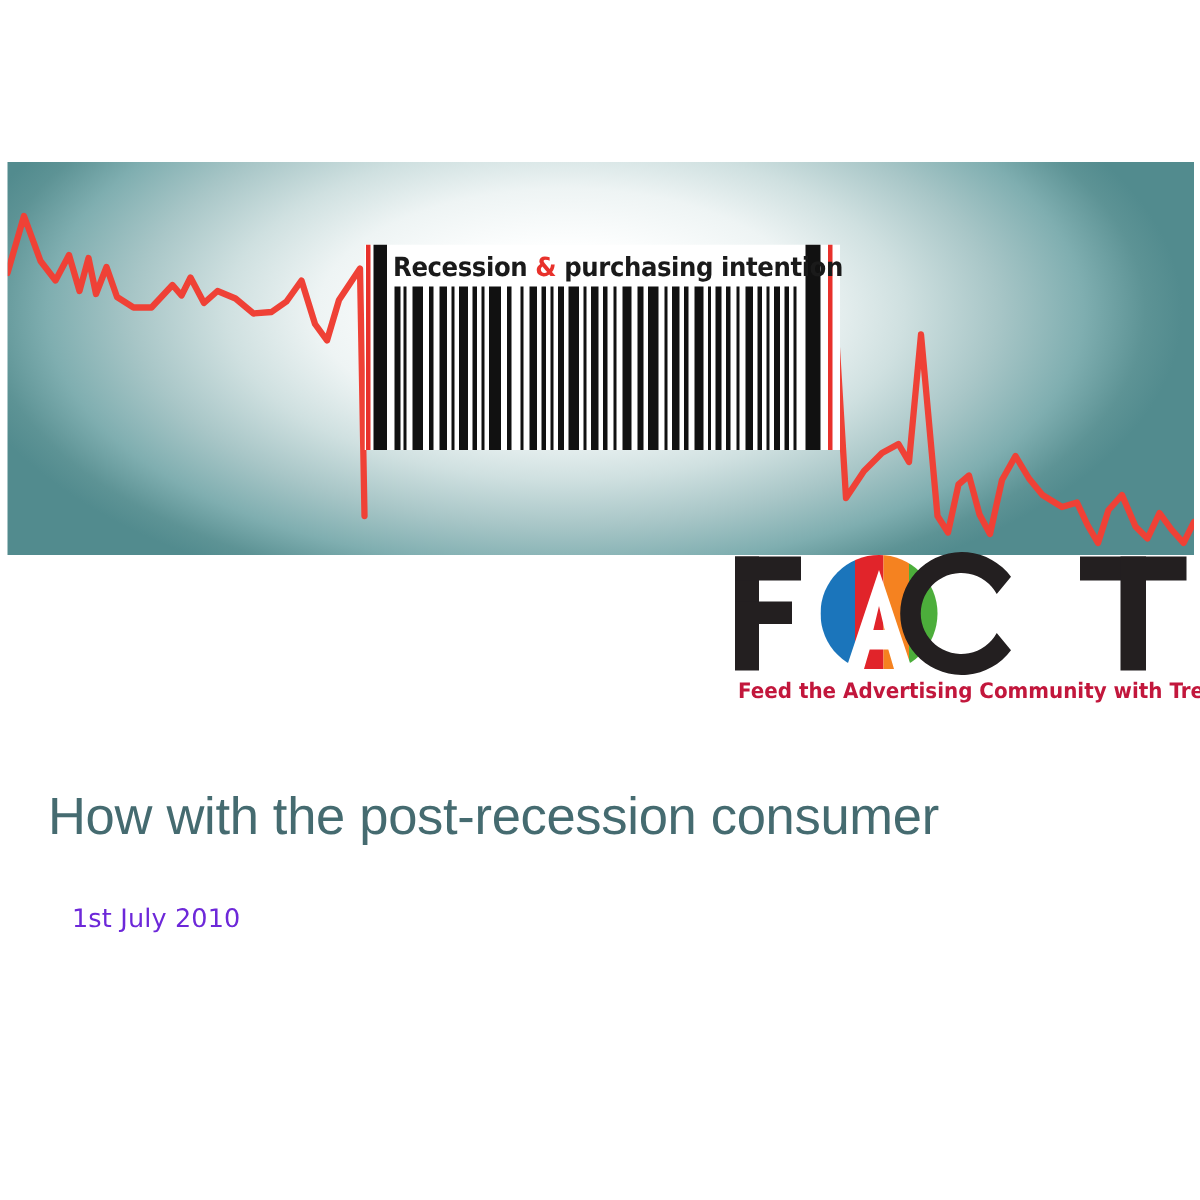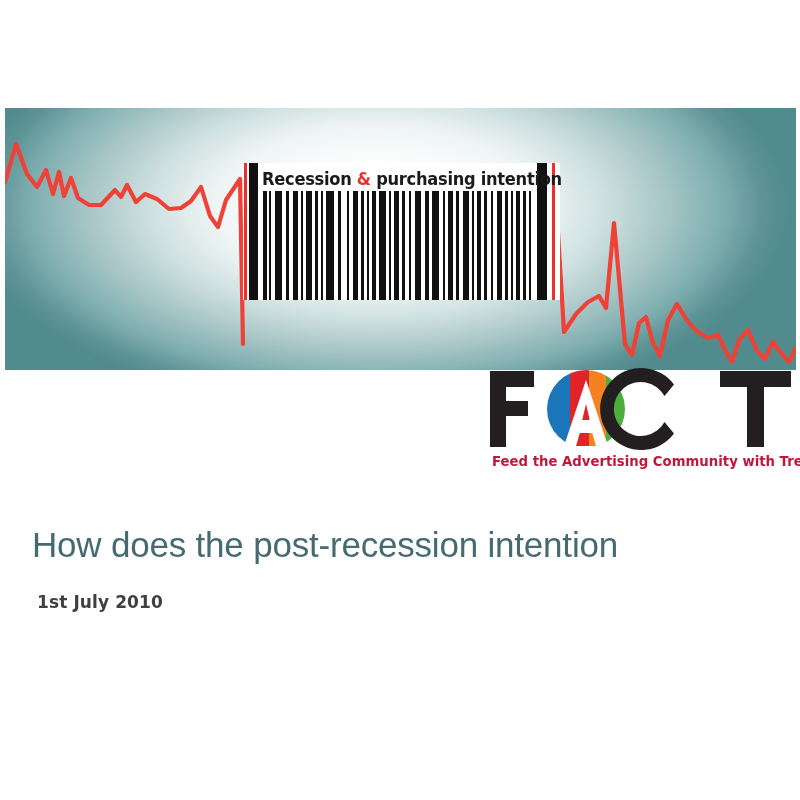--- a/index.html
+++ b/index.html
@@ -117,27 +117,27 @@
   .title {
     margin: 0;
     font-family: "Liberation Sans", sans-serif;
     font-weight: normal;
     font-size: 35px;
     line-height: 45px;
     color: #456b70;
     letter-spacing: -0.2px;
   }
   .subtitle {
-    margin: 5px;
+    margin: 16px;
     padding-top: 19px;
     font-family: "DejaVu Sans", sans-serif;
-    font-weight: bold;
+    font-weight: normal;
     font-size: 17px;
     line-height: 22px;
-    color: #404040;
+    color: #6d28d9;
     letter-spacing: 0.1px;
   }
 </style>
 </head>
 <body>
 
 <div class="slide">
 
   <div class="hero">
     <svg class="hero-svg" viewBox="0 0 791 262" preserveAspectRatio="none">
@@ -249,18 +249,18 @@
           <rect x="232" y="3" width="71" height="16"></rect>
           <rect x="259" y="3" width="17" height="76"></rect>
         </g>
       </svg>
     </div>
     <div class="logo-tagline">Feed the Advertising Community with Trends</div>
   </div>
 
   <div class="title-block">
     <h1 class="title">
-      <span>How does the post-recession intention</span><br>
+      <span>How with the post-recession consumer</span><br>
     </h1>
     <p class="subtitle">1st July 2010</p>
   </div>
 
 </div>
 
 </body></html>

